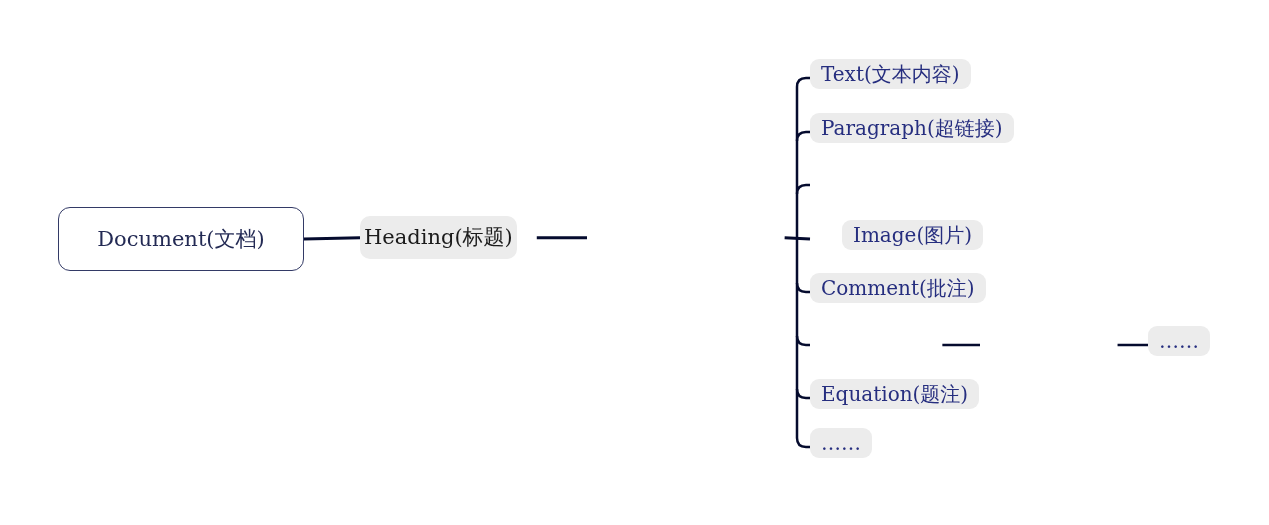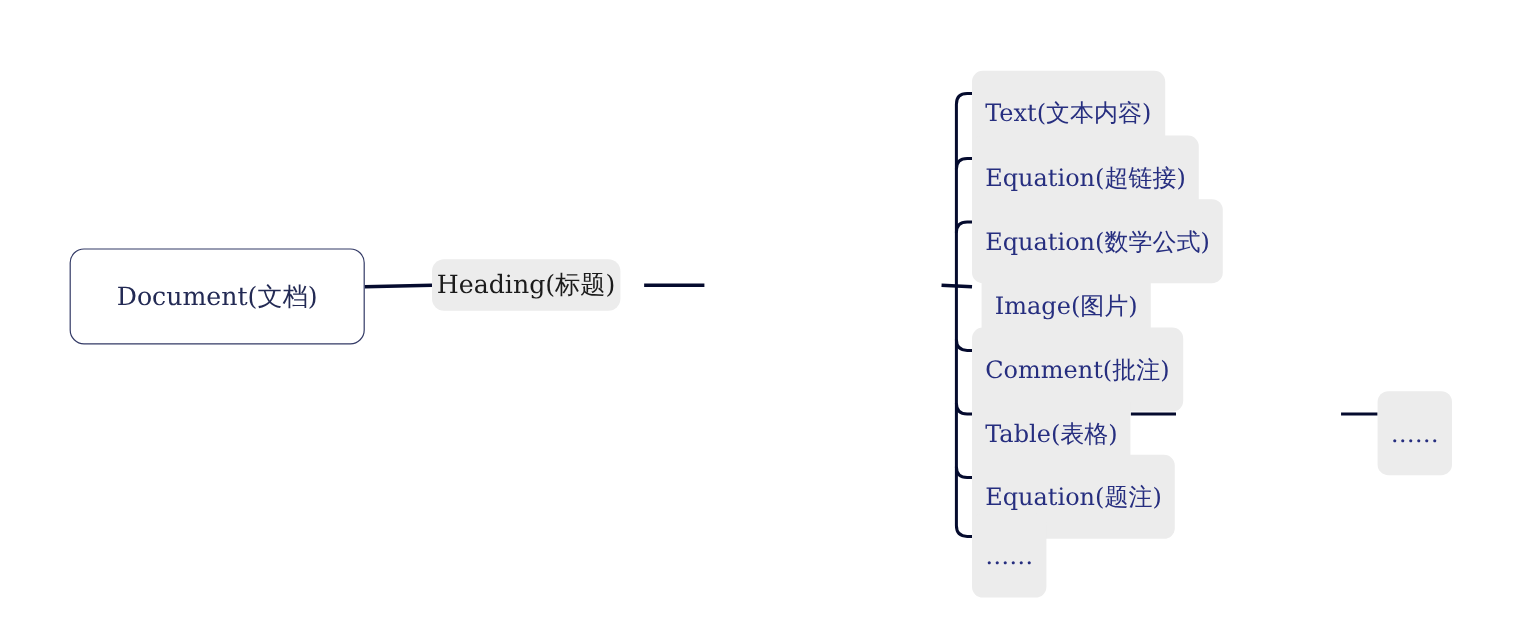--- a/index.html
+++ b/index.html
@@ -10,33 +10,33 @@
     font-family:"DejaVu Serif", serif;
     overflow:hidden;
   }
   #edges{position:absolute;left:0;top:0;z-index:0;}
   #edges path{fill:none;stroke:#050b2e;stroke-linecap:butt;}
   .pill{
     position:absolute;
     z-index:1;
     background:#ececec;
     border-radius:9px;
-    padding:22px 11px;
+    padding:2px 11px;
     font-size:20px;
     line-height:1.3;
     color:#262e7f;
     white-space:nowrap;
   }
   .pill.lvl2{font-size:21px;padding:8px 4px;border-radius:10px;}
   .pill.dark{color:#1b1b1b;}
   .rootbox{
     position:absolute;
     z-index:1;
     left:58px;top:207px;
-    width:246px;height:80px;
+    width:246px;height:64px;
     box-sizing:border-box;
     background:#ffffff;
     border:1.6px solid #333a66;
     border-radius:12px;
     display:flex;align-items:center;justify-content:center;
     font-size:21px;
     color:#232a54;
     white-space:nowrap;
   }
 </style>
@@ -59,29 +59,27 @@
       <path d="M 1117.546875 345 L 1148 345" stroke-width="2.5"></path>
     </svg>
 
   <div class="rootbox" id="n-document">Document(文档)</div>
 
   <div class="pill lvl2 dark" id="n-heading" style="left:360px;top:216px;">Heading(标题)</div>
 
 
   <div class="pill" id="n-text" style="left:810px;top:59px;">Text(文本内容)</div>
 
-  <div class="pill" id="n-hyperlink" style="left:810px;top:113px;">Equation(超链接)</div>
+  <div class="pill" id="n-hyperlink" style="left:810px;top:113px;">Paragraph(超链接)</div>
 
-  <div class="pill" id="n-equation" style="left:810px;top:166px;">Equation(数学公式)</div>
 
-  <div class="pill" id="n-image" style="left:818px;top:220px;">Image(图片)</div>
+  <div class="pill" id="n-image" style="left:842px;top:220px;">Image(图片)</div>
 
   <div class="pill" id="n-comment" style="left:810px;top:273px;">Comment(批注)</div>
 
-  <div class="pill" id="n-table" style="left:810px;top:326px;">Table(表格)</div>
 
   <div class="pill" id="n-caption" style="left:810px;top:379px;">Equation(题注)</div>
 
   <div class="pill" id="n-more" style="left:810px;top:428px;">……</div>
 
 
   <div class="pill" id="n-cell-more" style="left:1148px;top:326px;">……</div>
 
 </div>
 

